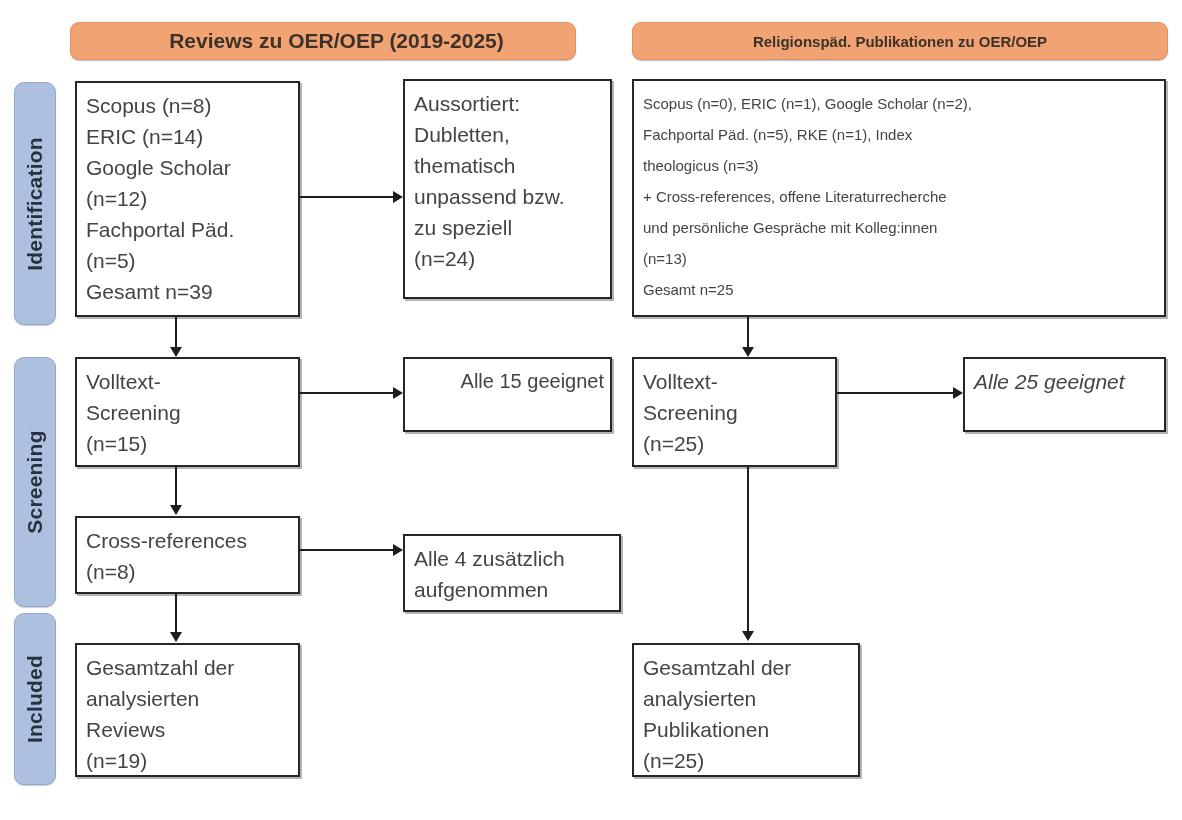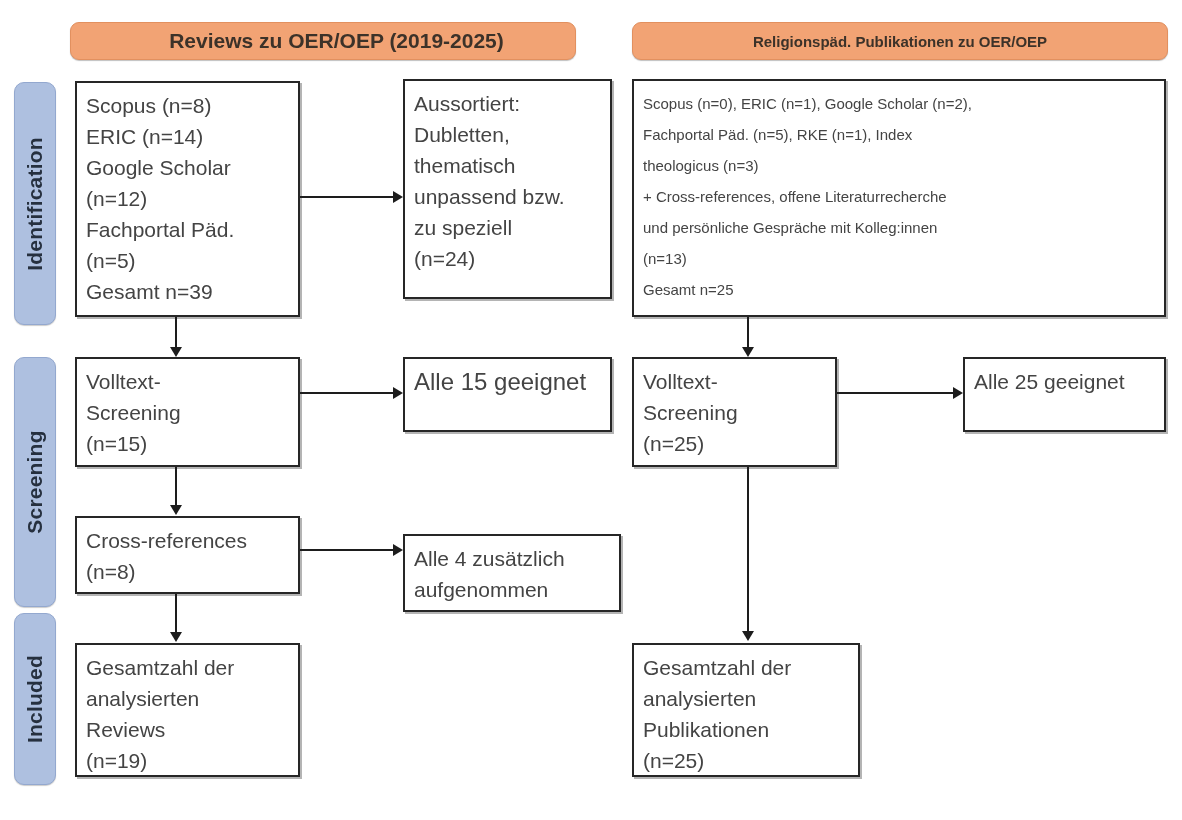--- a/index.html
+++ b/index.html
@@ -145,21 +145,21 @@
   <div class="conn conn-v" style="left:175px; top:317px; height:32px;"></div>
   <div class="arrow-down" style="left:170px; top:347px;"></div>
 
   <div class="node" style="left:75px; top:357px; width:225px; height:110px;">
     <span class="node-text" style="font-size:21px; line-height:31px;">Volltext-
 Screening
 (n=15)</span>
   </div>
 
   <div class="node" style="left:403px; top:357px; width:209px; height:75px;">
-    <span class="node-text" style="font-size:24px; line-height:31px;">Alle 15 geeignet</span>
+    <span class="node-text" style="font-size:20px; line-height:31px;text-align:right;">Alle 15 geeignet</span>
   </div>
 
   <div class="conn conn-h" style="left:300px; top:392px; width:93px;"></div>
   <div class="arrow-right" style="left:393px; top:387px;"></div>
 
   <div class="conn conn-v" style="left:175px; top:467px; height:40px;"></div>
   <div class="arrow-down" style="left:170px; top:505px;"></div>
 
   <div class="node" style="left:75px; top:516px; width:225px; height:78px;">
     <span class="node-text" style="font-size:21px; line-height:31px;">Cross-references
@@ -196,21 +196,21 @@
 
   <div class="conn conn-v" style="left:747px; top:317px; height:32px;"></div>
   <div class="arrow-down" style="left:742px; top:347px;"></div>
 
   <div class="node" style="left:632px; top:357px; width:205px; height:110px;">
     <span class="node-text" style="font-size:21px; line-height:31px;">Volltext-
 Screening
 (n=25)</span>
   </div>
 
-  <div class="node" style="left:963px; top:357px; width:203px; height:75px;">
+  <div class="node" style="left:963px; top:357px; width:203px; height:75px;font-style:italic;">
     <span class="node-text" style="font-size:21px; line-height:31px;">Alle 25 geeignet</span>
   </div>
 
   <div class="conn conn-h" style="left:837px; top:392px; width:116px;"></div>
   <div class="arrow-right" style="left:953px; top:387px;"></div>
 
   <div class="conn conn-v" style="left:747px; top:467px; height:166px;"></div>
   <div class="arrow-down" style="left:742px; top:631px;"></div>
 
   <div class="node" style="left:632px; top:643px; width:228px; height:134px;">

